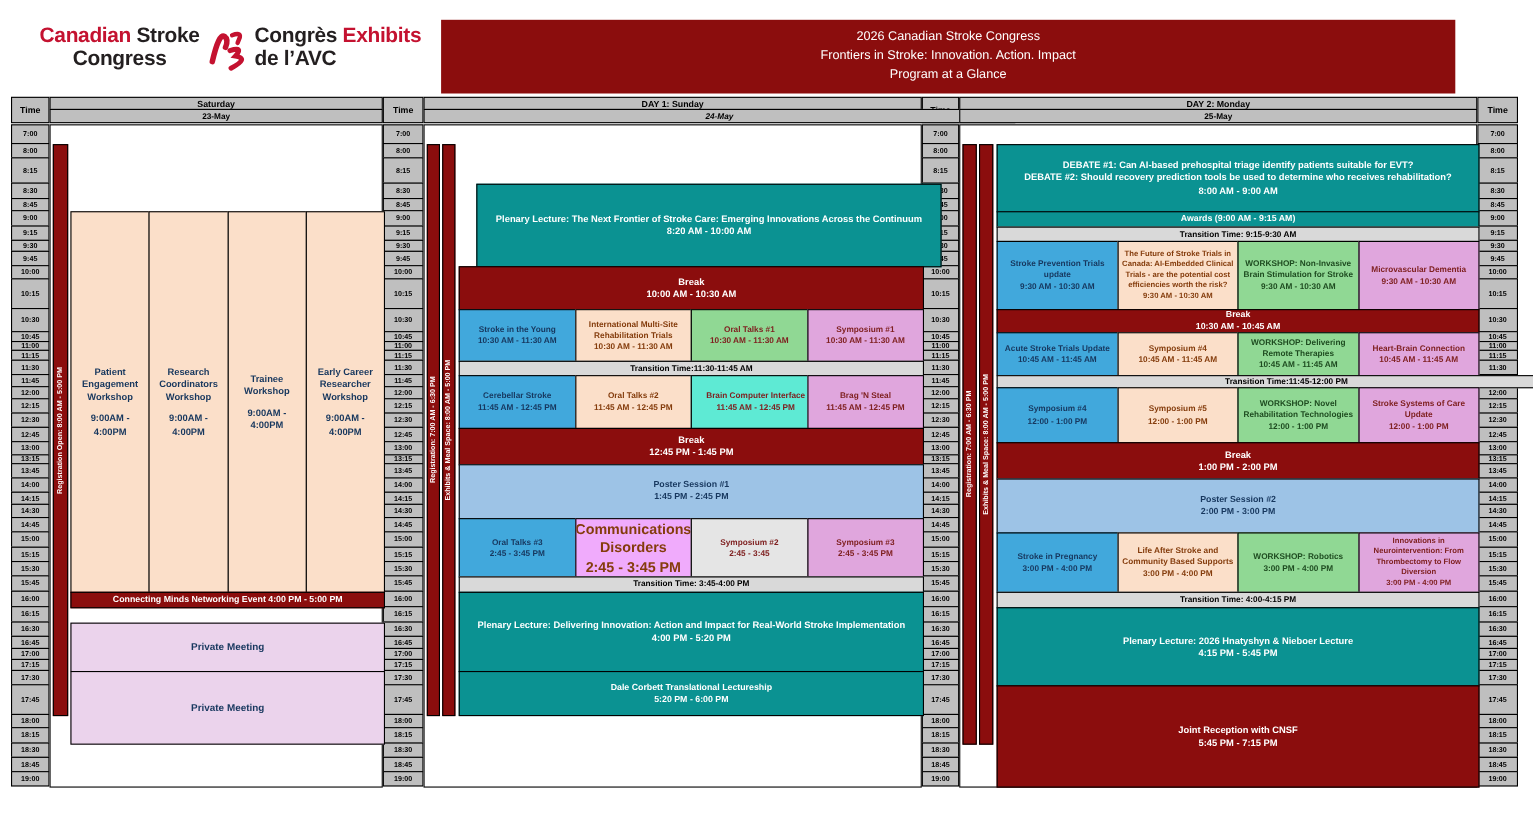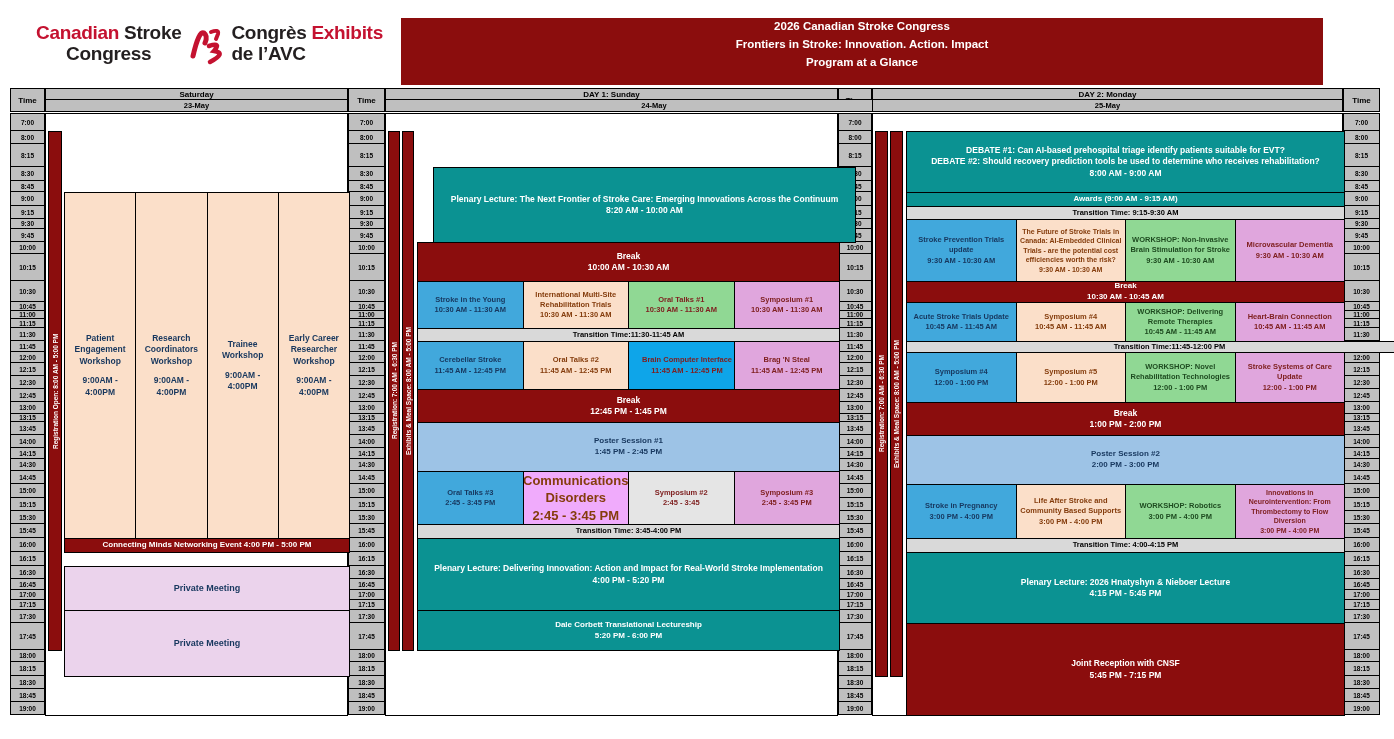--- a/index.html
+++ b/index.html
@@ -7,22 +7,22 @@
        font-family:"Liberation Sans",sans-serif;}
   .abs{position:absolute}
   
   .logo{position:absolute;left:36px;top:22px;display:flex;align-items:flex-start;gap:7px}
   .logo-block{font-weight:bold;font-size:19px;line-height:1.12;letter-spacing:-0.3px;color:#231f20;white-space:nowrap}
   .logo-block.center{text-align:center}
   .red{color:#c41230}
   .logo-icon{margin-top:2px}
   
   .banner{position:absolute;left:401px;top:18px;width:922px;height:67px;background:#8B0D0D;
-          color:#fff;font-weight:bold;font-size:11.5px;line-height:1.55;text-align:center;
-          display:flex;flex-direction:column;}
+          color:#fff;font-weight:normal;font-size:11.5px;line-height:1.55;text-align:center;
+          display:flex;flex-direction:column;justify-content:center}
   
   .tcell{position:absolute;box-sizing:border-box;border:1px solid #000;background:#BFBFBF;
          display:flex;align-items:center;justify-content:center;font-weight:bold;font-size:6.5px;color:#000}
   .tcell.thead{font-size:8px}
   .hcell{position:absolute;box-sizing:border-box;border:1px solid #000;background:#BFBFBF;
          display:flex;align-items:center;justify-content:center;font-weight:bold;font-size:8px;color:#000}
   .hcell.hdate{font-size:7.5px}
   .dbody{position:absolute;box-sizing:border-box;border:1px solid #000;background:#fff}
   .ev{position:absolute;box-sizing:border-box;border:1px solid #000;display:flex;flex-direction:column;
       align-items:center;justify-content:center;text-align:center;font-weight:bold;
@@ -279,21 +279,21 @@
         <div class="ev" style="position: absolute; left: 18px; top: 452px; width: 286px; height: 45px; background: rgb(235, 211, 236); color: rgb(23, 55, 94); font-size: 9px;">
           <span class="evt">Private Meeting</span>
         </div>
         <div class="ev" style="position: absolute; left: 18px; top: 496px; width: 286px; height: 67px; background: rgb(235, 211, 236); color: rgb(23, 55, 94); font-size: 9px;">
           <span class="evt">Private Meeting</span>
         </div>
       </div>
     </div>
     <div class="abs" style="position: absolute; left: 385px; top: 88px; width: 453px; height: 628px;">
       <div class="hcell" style="position: absolute; left: 0px; top: 0px; width: 453px; height: 12px;">DAY 1: Sunday</div>
-      <div class="hcell hdate" style="position: absolute; left: 0px; top: 11px; width: 538px; height: 13px;">24-May</div>
+      <div class="hcell hdate" style="position: absolute; left: 0px; top: 11px; width: 538px; height: 13px; font-style: italic;">24-May</div>
       <div class="dbody" style="position: absolute; left: 0px; top: 25px; width: 453px; height: 603px;">
         <div class="bar" style="position: absolute; left: 2px; top: 17px; width: 12px; height: 520px;">Registration: 7:00 AM - 6:30 PM</div>
         <div class="bar" style="position: absolute; left: 16px; top: 17px; width: 12px; height: 520px;">Exhibits &amp; Meal Space: 8:00 AM - 5:00 PM</div>
         <div class="ev" style="position: absolute; left: 31px; top: 53px; width: 423px; height: 76px; background: rgb(11, 146, 146); color: rgb(255, 255, 255); font-size: 8.5px; margin-left: 16px;">
           <span class="evt">Plenary Lecture: The Next Frontier of Stroke Care: Emerging Innovations Across the Continuum</span>
           <span class="evm">8:20 AM - 10:00 AM</span>
         </div>
         <div class="ev" style="position: absolute; left: 31px; top: 128px; width: 423px; height: 40px; background: rgb(139, 13, 13); color: rgb(255, 255, 255); font-size: 8.5px;">
           <span class="evt">Break</span>
           <span class="evm">10:00 AM - 10:30 AM</span>
@@ -318,21 +318,21 @@
           <span class="evt">Transition Time:11:30-11:45 AM</span>
         </div>
         <div class="ev" style="position: absolute; left: 31px; top: 227px; width: 106.5px; height: 49px; background: rgb(65, 168, 220); color: rgb(23, 55, 94); font-size: 7.5px;">
           <span class="evt">Cerebellar Stroke</span>
           <span class="evm">11:45 AM - 12:45 PM</span>
         </div>
         <div class="ev" style="position: absolute; left: 136.5px; top: 227px; width: 106.5px; height: 49px; background: rgb(251, 223, 201); color: rgb(132, 60, 12); font-size: 7.5px;">
           <span class="evt">Oral Talks #2</span>
           <span class="evm">11:45 AM - 12:45 PM</span>
         </div>
-        <div class="ev" style="position: absolute; left: 242px; top: 227px; width: 118px; height: 49px; background: #0ea5e9; color: rgb(127, 33, 33); font-size: 7.5px; text-align: right;">
+        <div class="ev" style="position: absolute; left: 242px; top: 227px; width: 118px; height: 49px; background: #5eead4; color: rgb(127, 33, 33); font-size: 7.5px; text-align: right;">
           <span class="evt">Brain Computer Interface</span>
           <span class="evm">11:45 AM - 12:45 PM</span>
         </div>
         <div class="ev" style="position: absolute; left: 347.5px; top: 227px; width: 106.5px; height: 49px; background: rgb(224, 166, 221); color: rgb(127, 33, 33); font-size: 7.5px;">
           <span class="evt">Brag 'N Steal</span>
           <span class="evm">11:45 AM - 12:45 PM</span>
         </div>
         <div class="ev" style="position: absolute; left: 31px; top: 275px; width: 423px; height: 34px; background: rgb(139, 13, 13); color: rgb(255, 255, 255); font-size: 8.5px;">
           <span class="evt">Break</span>
           <span class="evm">12:45 PM - 1:45 PM</span>

